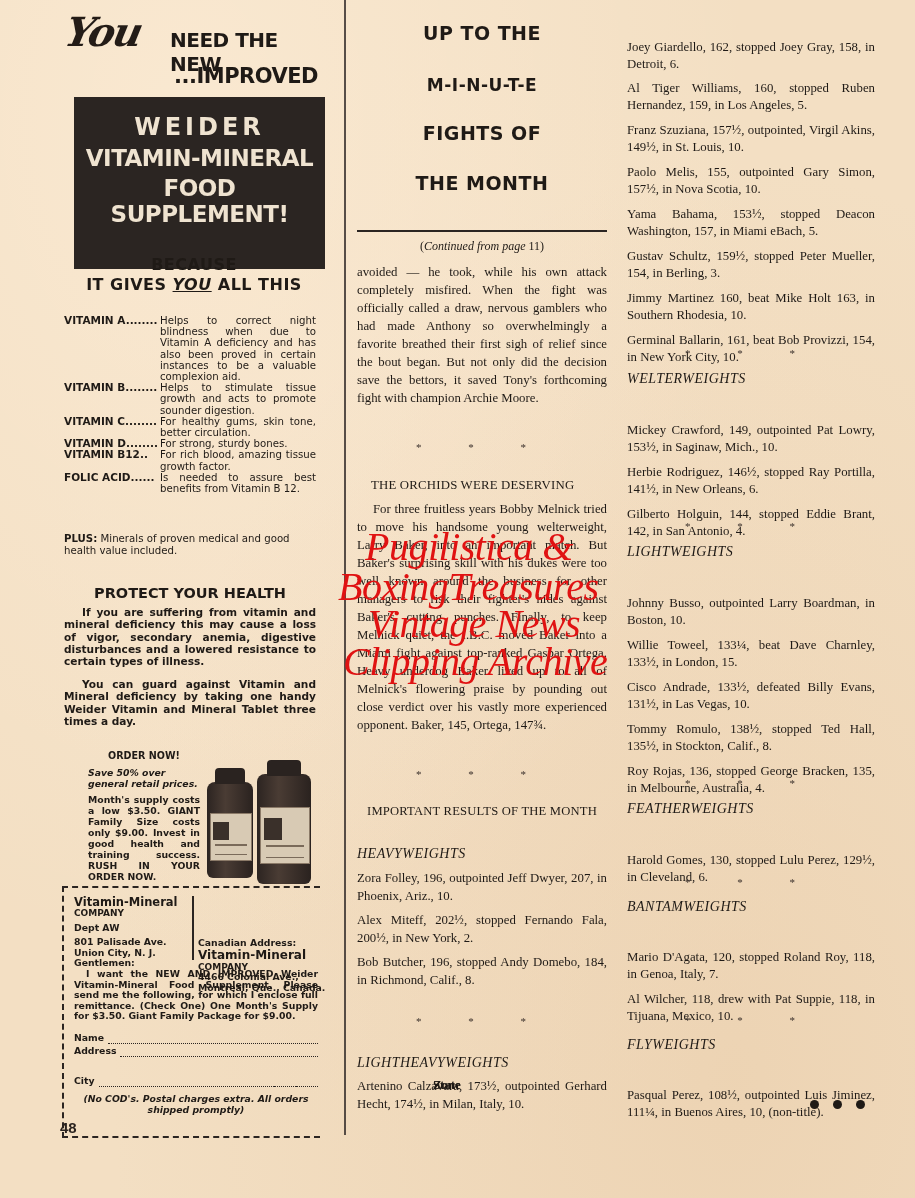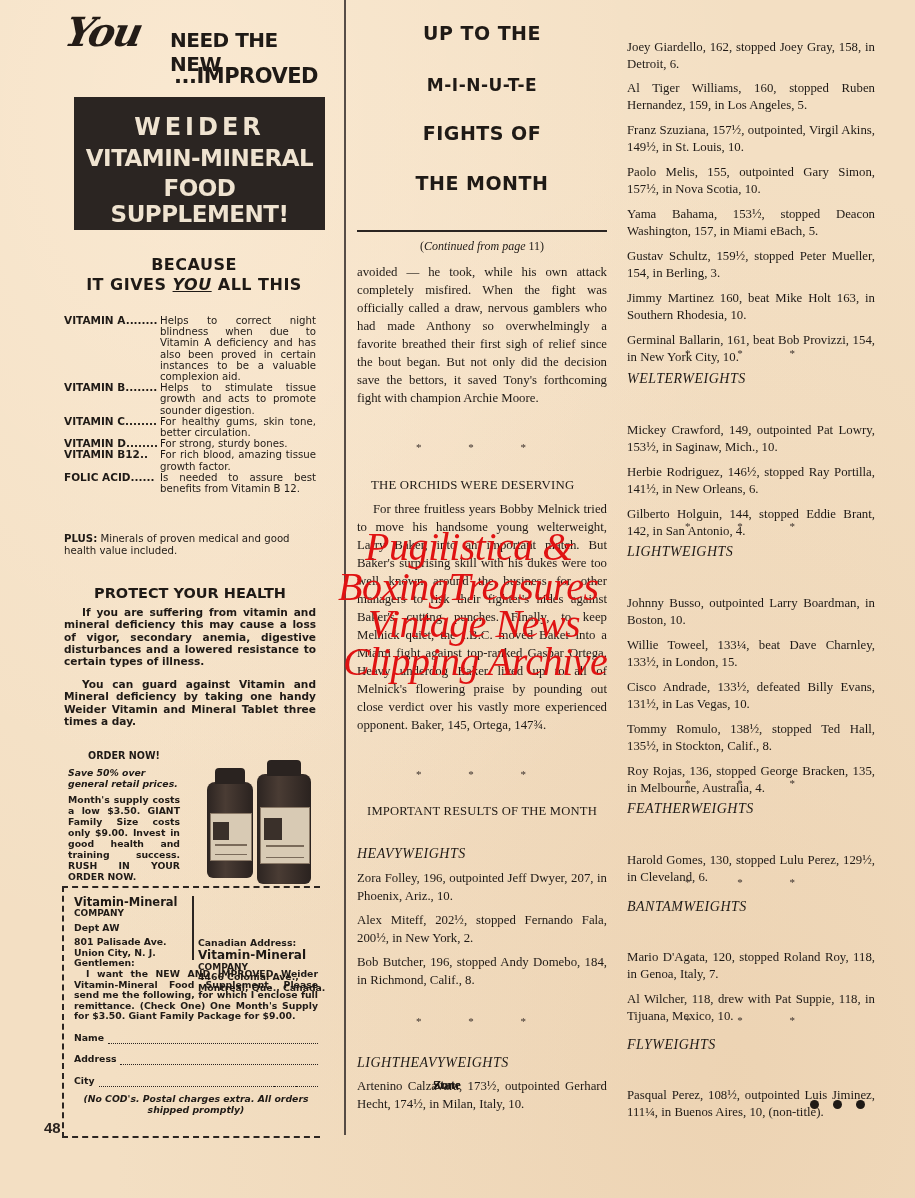--- a/index.html
+++ b/index.html
@@ -13,42 +13,42 @@
     color: #1f1a16;
   }
   .page { position: absolute; inset: 0; }
 
   
   .ad { position: absolute; left: 56px; top: 0; width: 268px; font-family: "DejaVu Sans", sans-serif; }
   .ad-head { position: absolute; left: 10px; top: 8px; width: 260px; height: 90px; }
   .ad-you { position: absolute; left: 0; top: 0; font-family: "DejaVu Serif", serif; font-style: italic; font-weight: 900; font-size: 40px; letter-spacing: -2px; color: #241c17; transform: skewX(-12deg); }
   .ad-need { position: absolute; left: 104px; top: 20px; font-weight: 900; font-size: 20px; letter-spacing: -0.5px; }
   .ad-improved { position: absolute; left: 108px; top: 56px; font-weight: 900; font-size: 21px; letter-spacing: -0.5px; }
-  .ad-box { position: absolute; left: 18px; top: 97px; width: 251px; height: 133px; background: #2b2522; color: #efe3d0; text-align: center; }
+  .ad-box { position: absolute; left: 18px; top: 97px; width: 251px; height: 172px; background: #2b2522; color: #efe3d0; text-align: center; }
   .ad-box div { font-weight: 800; letter-spacing: 0px; }
   .ad-box .l1 { font-size: 24px; padding-top: 16px; letter-spacing: 4px; }
   .ad-box .l2 { font-size: 23px; padding-top: 4px; letter-spacing: -0.5px; }
   .ad-box .l3 { font-size: 23px; padding-top: 4px; letter-spacing: -0.5px; }
 
   .ad-because { position: absolute; left: 8px; top: 255px; width: 260px; text-align: center; font-weight: 900; font-size: 16px; line-height: 20px; letter-spacing: 0.5px; }
   .ad-because .you { text-decoration: underline; font-style: italic; }
 
   .vit-list { position: absolute; left: 8px; top: 315px; width: 252px; font-size: 10.2px; line-height: 11.2px; }
   .vit-row { display: flex; }
   .vit-name { width: 96px; flex: none; font-weight: 900; white-space: nowrap; overflow: hidden; font-size: 10.5px; }
   .vit-desc { flex: 1; text-align: justify; }
   .ad-plus { position: absolute; left: 8px; top: 533px; width: 252px; font-size: 10.2px; line-height: 12px; }
   .ad-plus b { font-weight: 900; }
 
   .ad-protect-title { position: absolute; left: 8px; top: 585px; width: 252px; text-align: center; font-weight: 900; font-size: 14.5px; }
   .ad-protect-p { position: absolute; left: 8px; width: 252px; font-weight: 800; font-size: 10.6px; line-height: 12.3px; text-align: justify; text-indent: 18px; }
   .ad-protect-p.p1 { top: 606px; }
   .ad-protect-p.p2 { top: 678px; }
 
-  .order { position: absolute; left: 12px; top: 750px; width: 112px; font-size: 9.3px; line-height: 11px; font-weight: 800; }
+  .order { position: absolute; left: 32px; top: 750px; width: 112px; font-size: 9.3px; line-height: 11px; font-weight: 800; }
   .order-title { text-align: center; font-size: 9.6px; margin-bottom: 6px; }
   .order-save { font-style: italic; margin-bottom: 5px; }
   .order-body { text-align: justify; }
 
   .bottles { position: absolute; left: 205px; top: 760px; width: 110px; height: 125px; }
   .bottle { position: absolute; background: linear-gradient(90deg, #2c2421, #4a3c34 40%, #2a221f); border-radius: 8px 8px 6px 6px; }
   .bottle .cap { position: absolute; left: 18%; top: -14px; width: 64%; height: 16px; background: #2a2320; border-radius: 4px 4px 0 0; }
   .bottle .label { position: absolute; left: 6%; width: 88%; background: #d8cab4; border: 1px solid #8b7a68; }
   .bottle .pic { position: absolute; left: 6%; top: 18%; width: 38%; height: 40%; background: #3a302a; }
   .bottle .lbl-lines { position: absolute; left: 10%; right: 10%; bottom: 10%; height: 18%; border-top: 2px solid #7a6a5a; border-bottom: 1px solid #7a6a5a; }
@@ -67,26 +67,26 @@
   .coupon-can { position: absolute; left: 134px; top: 6px; width: 130px; }
   .coupon-can .can-label { font-size: 9.3px; margin-top: 44px; }
   .coupon-can .co-name { font-size: 12px; line-height: 13px; font-weight: 900; }
   .coupon-can .co-sub { font-size: 9px; font-weight: 900; }
   .coupon-gent { position: absolute; left: 10px; top: 70px; }
   .coupon-body { position: absolute; left: 10px; top: 81px; width: 244px; text-align: justify; text-indent: 12px; }
   .coupon-field { position: absolute; left: 10px; width: 244px; display: flex; align-items: flex-end; }
   .coupon-field .fl { flex: none; margin-right: 4px; }
   .coupon-field .dots { flex: 1; border-bottom: 1.5px dotted #2b2522; height: 8px; }
   .coupon-field.f-name { top: 145px; }
-  .coupon-field.f-addr { top: 166px; }
+  .coupon-field.f-addr { top: 158px; }
   .coupon-field.f-city { top: 188px; }
   .coupon-field .dots.short { flex: none; width: 22px; }
   .coupon-field .mid { flex: none; margin: 0 2px; }
   .coupon-note { position: absolute; left: 10px; top: 206px; width: 244px; text-align: center; font-style: italic; }
-  .page-num { position: absolute; left: 44px; top: 1119px; font-family: "Liberation Sans", sans-serif; font-weight: 700; font-size: 15px; color: #2a231f; text-align: center; }
+  .page-num { position: absolute; left: 60px; top: 1119px; font-family: "Liberation Sans", sans-serif; font-weight: 700; font-size: 15px; color: #2a231f; text-align: center; }
 
   
   .vdivider { position: absolute; left: 344px; top: 0; width: 2px; height: 1135px; background: #3b3230; opacity: 0.85; }
 
   
   .mid { position: absolute; left: 357px; top: 0; width: 250px; font-family: "Liberation Serif", serif; font-size: 12.8px; line-height: 18px; color: #1f1a16; }
   .mid-title { position: absolute; left: 0; width: 250px; text-align: center; font-family: "DejaVu Sans", sans-serif; font-weight: 900; font-size: 19px; letter-spacing: 0.5px; }
   .mid-title.t1 { top: 24px; }
   .mid-title.t2 { top: 76px; font-size: 17px; }
   .mid-title.t3 { top: 124px; }

